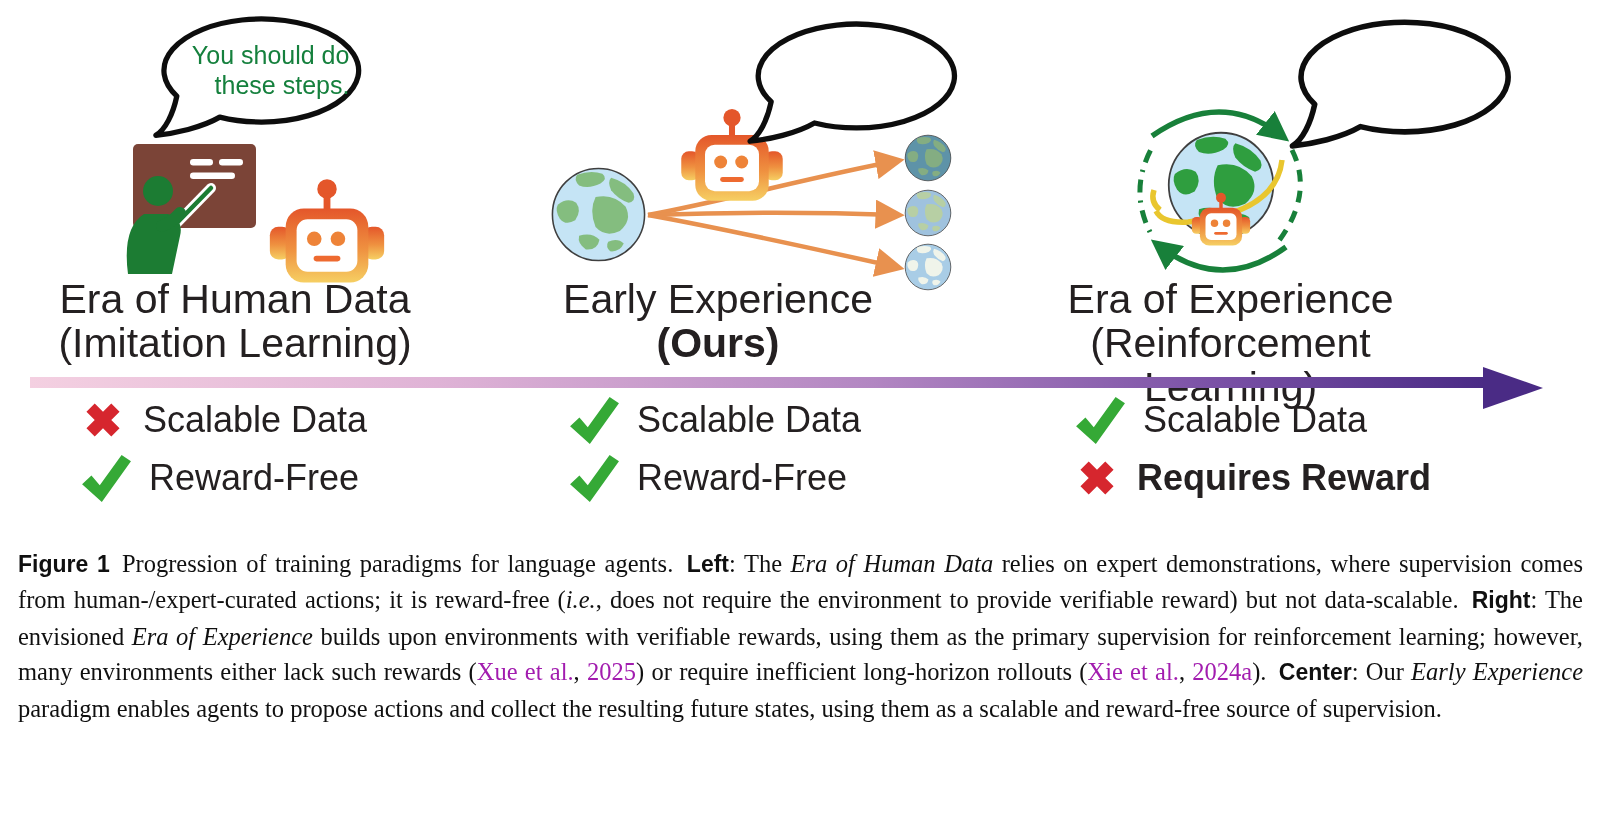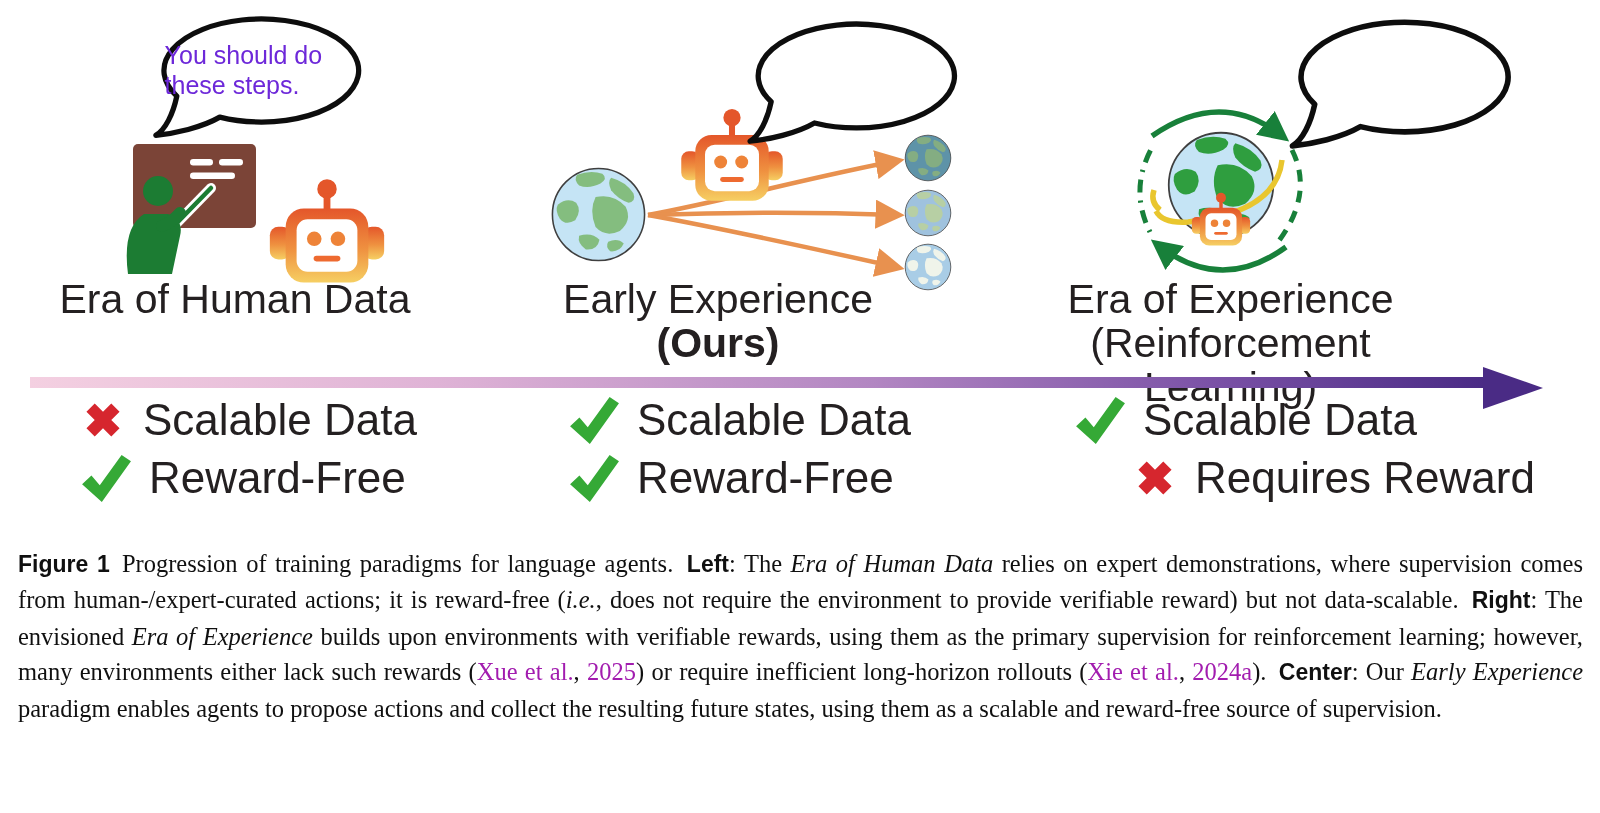--- a/index.html
+++ b/index.html
@@ -2,35 +2,35 @@
 <html><head>
 <meta charset="utf-8">
 <style>
   html,body{margin:0;padding:0;background:#fff;}
   #page{position:relative;width:1600px;height:813px;background:#fff;overflow:hidden;
         border-bottom:2px solid #e9e9e9;font-family:"Liberation Sans",sans-serif;color:#242021;}
   .abs{position:absolute;}
   svg{display:block;}
   
   .bubble{position:absolute;}
-  .bubble .btxt{position:absolute;left:6%;right:6%;text-align:left;
-        font-size:25px;line-height:30px;color:#6d28d9;white-space:pre-line;font-weight:400;}
+  .bubble .btxt{position:absolute;left:6%;right:6%;text-align:right;
+        font-size:25px;line-height:30px;color:#15803d;white-space:pre-line;font-weight:400;}
   .bubble.small .btxt{font-size:23px;line-height:27px;}
   
   .col-head{position:absolute;top:277px;text-align:center;font-size:41px;line-height:44px;color:#242021;}
   .col-head .sub{font-weight:400;}
   .col-head .sub.bold{font-weight:700;}
   
   .tl-bar{position:absolute;left:30px;top:377px;width:1455px;height:11px;
         background:linear-gradient(90deg,#f4d0e1 0%,#dfb3d6 28%,#b286c2 58%,#7950a5 82%,#4a2b85 100%);}
   .tl-head{position:absolute;left:1483px;top:367px;width:0;height:0;
         border-left:60px solid #4a2b85;border-top:21px solid transparent;border-bottom:21px solid transparent;}
   
   .feat{position:absolute;display:flex;align-items:center;gap:17px;height:52px;}
-  .feat .flabel{font-size:44px;color:#242021;}
+  .feat .flabel{font-size:36px;color:#242021;}
   .feat svg{flex:0 0 auto;}
   
   .caption{position:absolute;left:18px;top:521px;width:1565px;
         font-family:"Liberation Serif",serif;font-size:24.5px;line-height:35.6px;color:#101010;
         text-align:justify;}
   .caption .bd{font-family:"Liberation Sans",sans-serif;font-weight:700;font-size:23px;margin-left:5px;}
   .caption .fig-label{margin-left:0;margin-right:12px;}
   .caption .it{font-style:italic;}
   .caption .lk{color:#a21caf;cursor:pointer;}
 </style>
@@ -108,20 +108,21 @@
     <path d="M18 108 Q12 62 34 48 L58 48 Q74 54 70 70 L62 108 Z" fill="#1c7c33"></path>
     <path d="M52 60 Q62 56 70 47" stroke="#1c7c33" stroke-width="12" stroke-linecap="round" fill="none"></path>
   </svg>
 
   <svg class="abs" style="left:266px;top:178px;" width="122" height="107" viewBox="0 0 100 88">
       <use href="#robot"></use>
     </svg>
 
   <div class="col-head" style="left:30px;width:410px;">
     <div>Era of Human Data</div>
+    <div class="sub">(Imitation Learning)</div>
   </div>
 
   <svg class="abs" style="left:550px;top:166px;--ocean:#c5e4f5;color:#84bd7f;" width="97" height="97" viewBox="0 0 100 100">
       <use href="#globe"></use>
     </svg>
 
   <svg class="abs" style="left:640px;top:130px;" width="275" height="160" viewBox="0 0 275 160">
     <g fill="none" stroke="#e8914f" stroke-width="4.5">
       <path d="M8 85 C80 72 180 45 256 31" marker-end="url(#ah-orange)"></path>
       <path d="M8 85 C90 82 180 82 256 85" marker-end="url(#ah-orange)"></path>
@@ -208,21 +209,21 @@
       </svg>
     <span class="flabel">Reward-Free</span>
   </div>
 
   <div class="feat" style="left:1074px;top:394px;">
     <svg width="52" height="52" viewBox="0 0 100 100">
         <use href="#icon-check"></use>
       </svg>
     <span class="flabel">Scalable Data</span>
   </div>
-  <div class="feat" style="left:1132px;top:452px;">
+  <div class="feat" style="left:1074px;top:452px;font-weight:bold;">
     <svg width="46" height="46" viewBox="0 0 100 100">
         <use href="#icon-cross"></use>
       </svg>
     <span class="flabel">Requires Reward</span>
   </div>
 
   <p class="caption">
     <span class="bd fig-label">Figure 1</span><span>Progression of training paradigms for language agents.</span>
     <span class="bd">Left</span><span>: The </span><span class="it">Era of Human Data</span><span> relies on expert demonstrations, where supervision comes from human-/expert-curated actions; it is reward-free (</span><span class="it">i.e.</span><span>, does not require the environment to provide verifiable reward) but not data-scalable. </span>
     <span class="bd">Right</span><span>: The envisioned </span><span class="it">Era of Experience</span><span> builds upon environments with verifiable rewards, using them as the primary supervision for reinforcement learning; however, many environments either lack such rewards (</span><span class="lk">Xue et al.</span><span>, </span><span class="lk">2025</span><span>) or require inefficient long-horizon rollouts (</span><span class="lk">Xie et al.</span><span>, </span><span class="lk">2024a</span><span>). </span>

